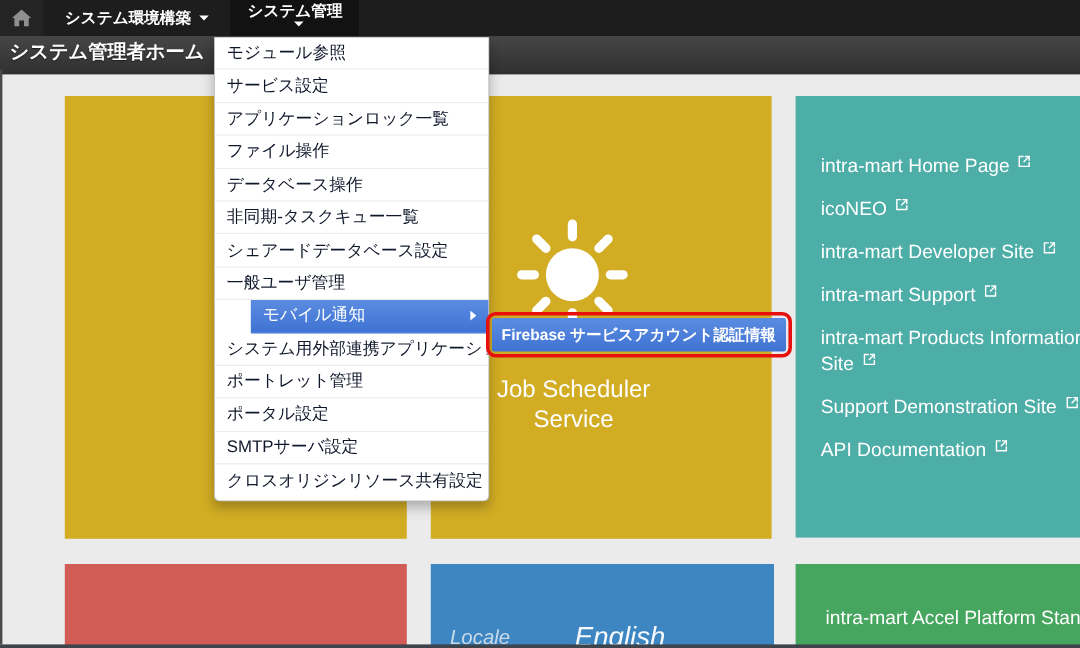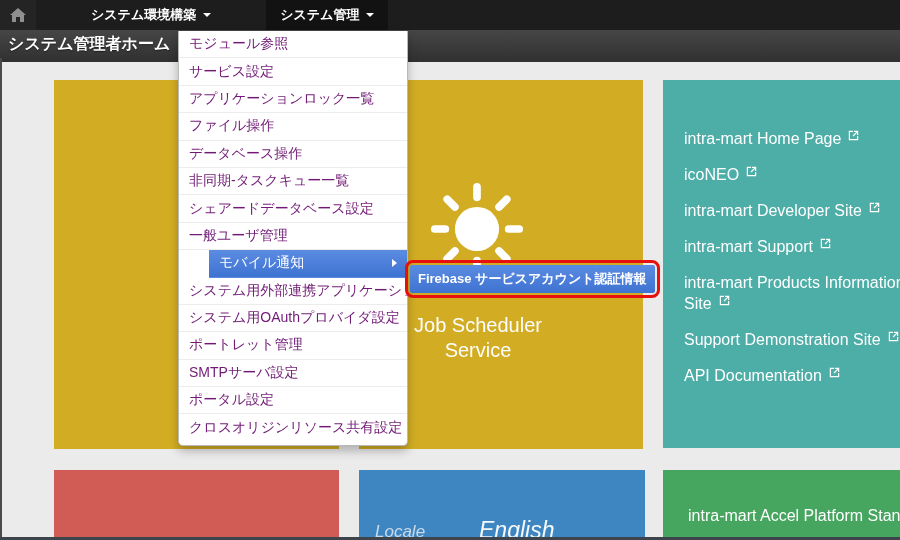--- a/index.html
+++ b/index.html
@@ -5,31 +5,31 @@
   * { margin:0; padding:0; box-sizing:border-box; }
   html,body { width:900px; height:540px; }
   body {
     position:relative; overflow:hidden; background:#ebebeb;
     font-family:"Liberation Sans","DejaVu Sans",sans-serif;
   }
 
   
   .topnav {
     position:absolute; left:0; top:0; width:900px; height:30px;
-    background:#1d1d1d; display:flex; align-items:stretch; z-index:30;gap:37px;
+    background:#1d1d1d; display:flex; align-items:stretch; z-index:30;
   }
   .home-btn {
     width:36px; display:flex; align-items:center; justify-content:center;
     background:#242424; cursor:pointer;
   }
   .nav-item {
     display:flex; align-items:center; padding:0 14px; margin-left:4px;
     color:#fff; font-size:13px; font-weight:bold; cursor:pointer; white-space:nowrap;
   }
-  .nav-item.active { background:#121212; }
+  .nav-item.active { background:#121212;flex-direction:column; }
   .caret {
     display:inline-block; width:0; height:0; margin-left:7px;
     border-left:4px solid transparent; border-right:4px solid transparent;
     border-top:4px solid #ffffff;
   }
 
   
   .pageheader {
     position:absolute; left:0; top:30px; width:900px; height:32px;
     background:linear-gradient(#464646,#303030);
@@ -72,21 +72,21 @@
   
   .dropdown {
     position:absolute; left:178px; top:31px; width:230px; z-index:40;
     background:#ffffff; border:1px solid #b9b9b9; border-top:none;
     border-radius:0 0 5px 5px; padding-bottom:3px;
     box-shadow:0 5px 10px rgba(0,0,0,.25);
   }
   .menu-item {
     height:27.4px; display:flex; align-items:center; justify-content:space-between;
     padding:0 10px; border-bottom:1px solid #ececec;
-    font-size:14px; color:#701a75; cursor:pointer; white-space:nowrap; overflow:hidden;
+    font-size:14px; color:#0f172a; cursor:pointer; white-space:nowrap; overflow:hidden;
   }
   .menu-item:last-child { border-bottom:none; }
   .menu-item.active {
     background:linear-gradient(#5b8ce2,#3f73d2); color:#fff; border-bottom-color:transparent;margin-left:30px;
   }
   .sub-arrow {
     width:0; height:0; border-left:5px solid #fff;
     border-top:4px solid transparent; border-bottom:4px solid transparent;
   }
 
@@ -240,30 +240,27 @@
       <span>一般ユーザ管理</span>
     </div>
   <div class="menu-item active">
     <span>モバイル通知</span>
     <span class="sub-arrow"></span>
   </div>
   <div class="menu-item">
       <span>システム用外部連携アプリケーション</span>
     </div>
   <div class="menu-item">
-      <span>システム用OAuthプロバイダ設定</span>
-    </div>
-  <div class="menu-item">
       <span>ポートレット管理</span>
     </div>
   <div class="menu-item">
+      <span>ポータル設定</span>
+    </div>
+  <div class="menu-item">
       <span>SMTPサーバ設定</span>
-    </div>
-  <div class="menu-item">
-      <span>ポータル設定</span>
     </div>
   <div class="menu-item">
       <span>クロスオリジンリソース共有設定</span>
     </div>
 </div>
 
 <div class="red-box">
   <div class="submenu-item">Firebase サービスアカウント認証情報</div>
 </div>
 

